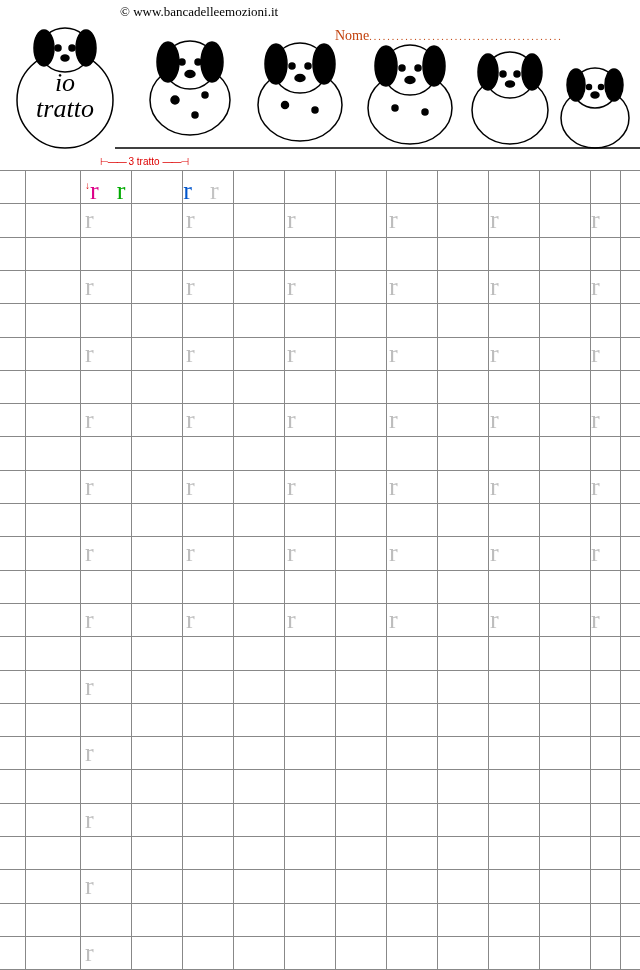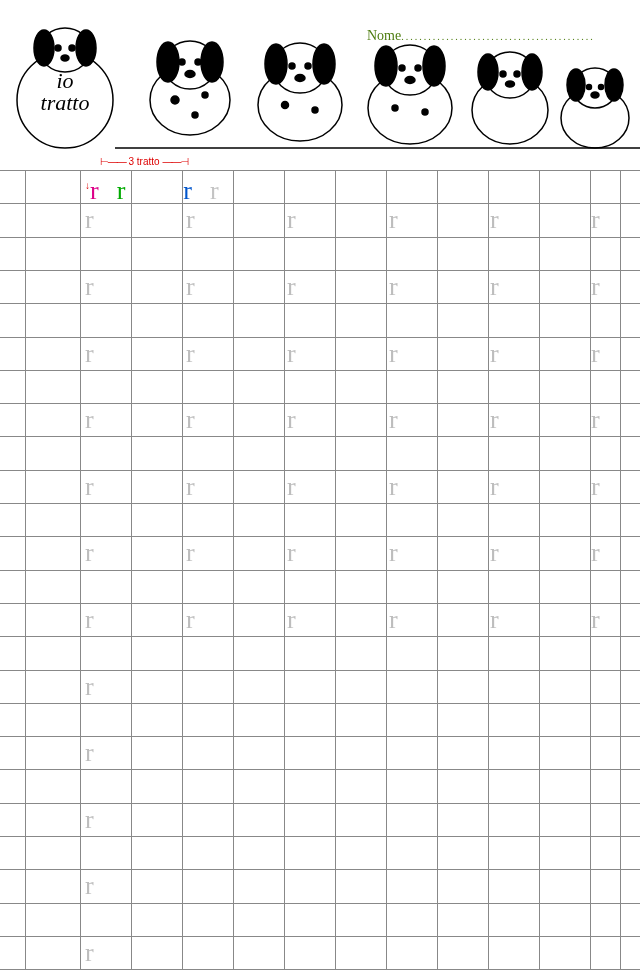--- a/index.html
+++ b/index.html
@@ -23,34 +23,33 @@
     font-size: 13px;
     font-family: "Comic Sans MS", cursive;
     color: #000;
   }
   .nome {
     position: absolute;
     top: 28px;
     left: 335px;
     font-size: 14px;
     font-family: Georgia, serif;
-    color: #4d7c0f;
-    margin-left: 32px;
+    color: #c2410c;
   }
   .dots {
     letter-spacing: 2px;
     font-size: 10px;
   }
   .io-scrivo {
     position: absolute;
     top: 70px;
     left: 25px;
     font-family: "Brush Script MT", cursive;
     font-style: italic;
-    font-size: 22px;
+    font-size: 26px;
     text-align: center;
     line-height: 1;
     width: 80px;
     z-index: 3;
   }
   .dogs {
     position: absolute;
     top: 0;
     left: 0;
     width: 640px;
@@ -182,20 +181,23 @@
       <ellipse cx="576" cy="85" rx="9" ry="16" fill="#000"></ellipse>
       <ellipse cx="614" cy="85" rx="9" ry="16" fill="#000"></ellipse>
       <circle cx="589" cy="87" r="2.5" fill="#000"></circle>
         <circle cx="601" cy="87" r="2.5" fill="#000"></circle>
       <ellipse cx="595" cy="95" rx="4" ry="3" fill="#000"></ellipse>
 
       <line x1="115" y1="148" x2="640" y2="148"></line>
     </g>
   </svg>
 
+  <div class="copyright">
+    <span>© www.bancadelleemozioni.it</span>
+  </div>
 
   <div class="nome">
     <span>Nome</span><span class="dots">...........................................</span>
   </div>
 
   <div class="io-scrivo">
     <div>io</div>
     <div>tratto</div>
   </div>
 

